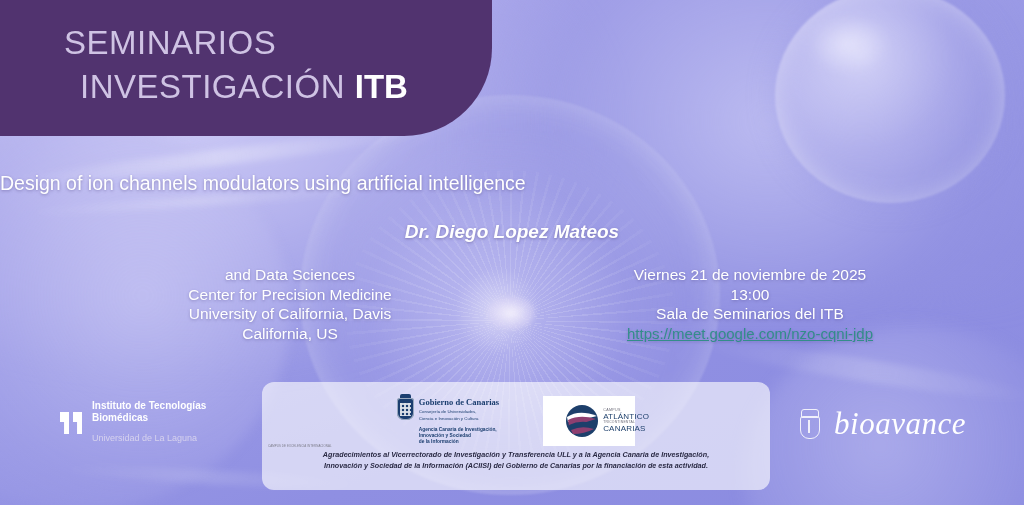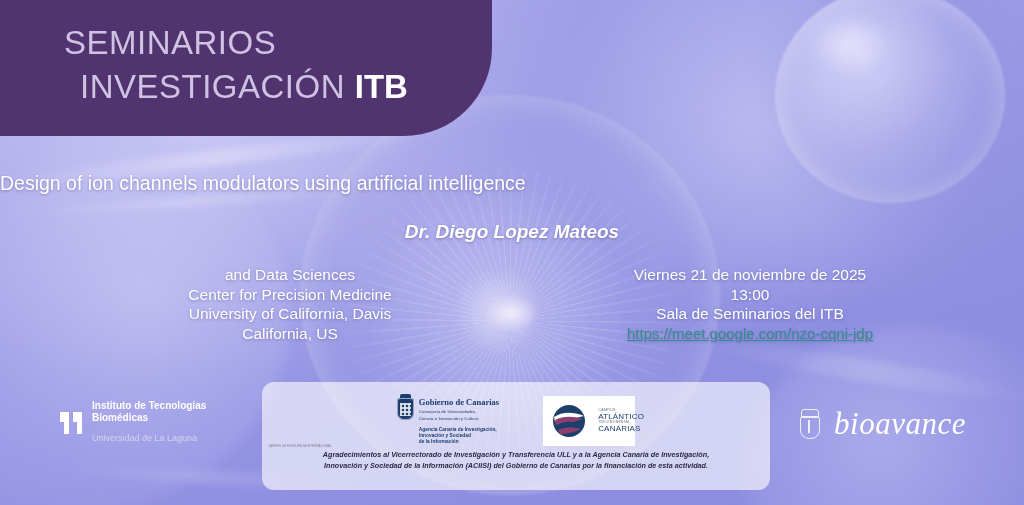--- a/index.html
+++ b/index.html
@@ -311,22 +311,22 @@
     white-space: nowrap;
   }
 
   
   .campus-logo {
     width: 92px;
     height: 50px;
     background: #ffffff;
     display: flex;
     align-items: center;
-    gap: 12px;
-    padding: 0 9px;
+    gap: 4px;
+    padding: 0 22px;
     box-sizing: border-box;
   }
   .campus-mark {
     width: 34px;
     height: 34px;
     position: relative;
     flex: 0 0 auto;
   }
   .campus-text { display: flex; flex-direction: column; line-height: 1; }
   .ct-1 { font-size: 3.6px; color: #6b6b78; letter-spacing: .4px; }

